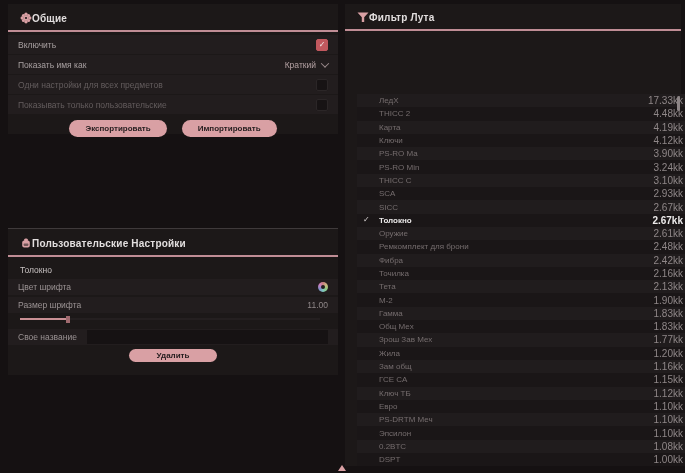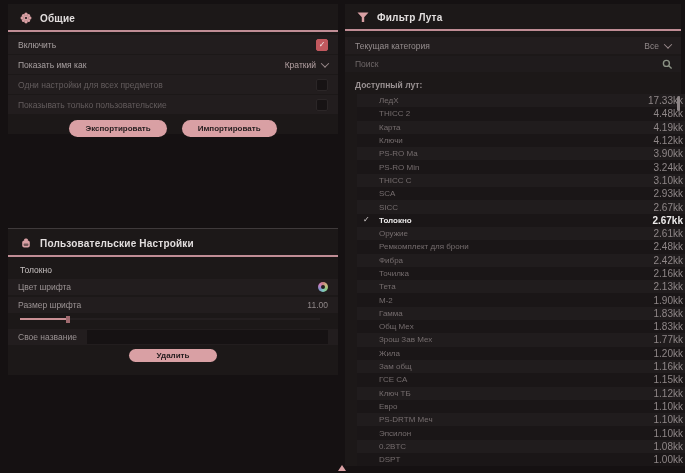--- a/index.html
+++ b/index.html
@@ -2,21 +2,21 @@
 <html><head>
 <meta charset="utf-8">
 <style>
   html,body{margin:0;padding:0;background:#0e0b0c;}
   #app{
     position:relative;width:685px;height:473px;background:#151112;
     font-family:"Liberation Sans",sans-serif;overflow:hidden;
     -webkit-font-smoothing:antialiased;
   }
   .panel{position:absolute;background:#1c1818;}
-  .phead{display:flex;align-items:center;gap:8px;padding:8px 12px 6px 12px;}
+  .phead{display:flex;align-items:center;padding:8px 12px 6px 12px;}
   .ptitle{font-size:10px;font-weight:bold;color:#e2dede;letter-spacing:.2px;}
   .underline{height:2px;background:#c08d95;width:100%;}
   .prow{display:flex;align-items:center;background:#221d1e;height:19px;
         margin-bottom:1px;padding:0 10px;}
   .plabel{font-size:8.5px;color:#a8a0a1;}
   .plabel.dim{color:#645d5e;}
   .right{margin-left:auto;display:flex;align-items:center;gap:6px;}
   .chkbox{width:10px;height:10px;border-radius:2px;background:#171314;
           border:1px solid #2b2627;display:flex;align-items:center;justify-content:center;
           font-size:8px;color:#f3eded;line-height:1;}
@@ -173,41 +173,20 @@
     <div class="phead">
       <span class="icon">
         <svg width="12" height="11" viewBox="0 0 12 11">
           <polygon points="0.5,0.5 11.5,0.5 7.2,5.2 7.2,10 4.8,10 4.8,5.2" fill="#d9a0a4"></polygon>
         </svg>
       </span>
       <span class="ptitle">Фильтр Лута</span>
     </div>
     <div class="underline"></div>
 
-    <div style="margin-top:6px;">
-      <div class="prow" style="height:17px;">
-        <span class="plabel" style="color:#968e8f;">Текущая категория</span>
-        <span class="right">
-          <span class="ddval" style="color:#8f8788;">Все</span>
-          <span class="chev"></span>
-        </span>
-      </div>
-
-      <div class="searchrow">
-        <input class="searchinput" placeholder="Поиск" style="">
-        <span class="icon">
-          <svg width="11" height="11" viewBox="0 0 11 11">
-            <circle cx="4.4" cy="4.4" r="3" fill="none" stroke="#8a9184" stroke-width="1.4"></circle>
-            <line x1="6.7" y1="6.7" x2="9.6" y2="9.6" stroke="#8a9184" stroke-width="1.4"></line>
-          </svg>
-        </span>
-      </div>
-
-      <div class="listlabel">Доступный лут:</div>
-    </div>
 
     <div id="loot-list">
         <div class="lrow alt">
           <span class="chk"></span>
           <span class="nm">ЛедХ</span>
           <span class="vl">17.33kk</span>
         </div>
         <div class="lrow">
           <span class="chk"></span>
           <span class="nm">THICC 2</span>

